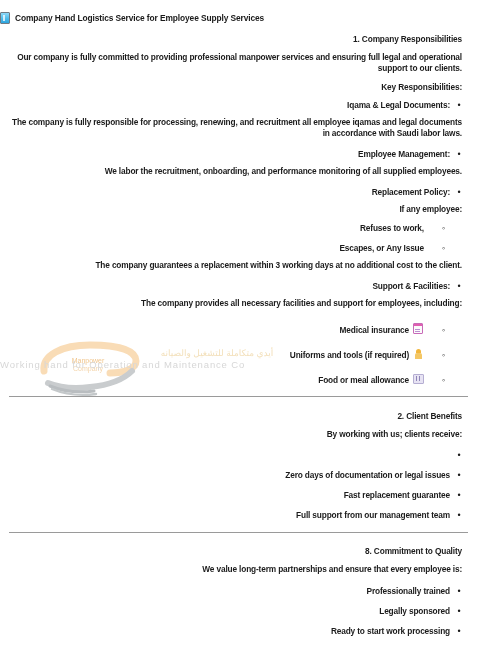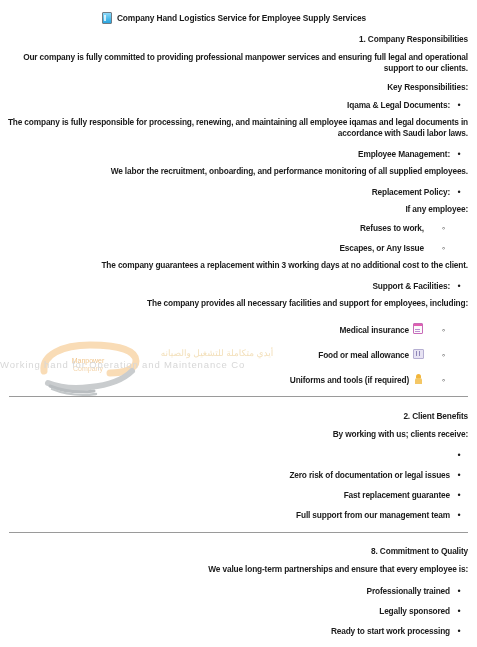--- a/index.html
+++ b/index.html
@@ -25,28 +25,28 @@
 
   
   .doc-line {
     text-align: right;
     font-size: 8.3px;
     font-weight: bold;
     line-height: 1.35;
     letter-spacing: -0.15px;
     color: #1b1b1b;
     padding-right: 9px;
-    margin: 0;
+    margin: 6px;
   }
   .gap-sm { margin-top: 7px; }
   .gap-md { margin-top: 10px; }
 
   .title-line {
     display: flex;
-    justify-content: center;
+    justify-content: flex-start;
     align-items: center;
     gap: 5px;
     padding-right: 9px;
     padding-top: 12px;
   }
   .title-text {
     font-size: 8.4px;
     font-weight: bold;
     letter-spacing: -0.1px;
   }
@@ -250,21 +250,21 @@
     </div>
 
     <div class="doc-line gap-md">1. Company Responsibilities</div>
     <div class="doc-line gap-sm">Our company is fully committed to providing professional manpower services and ensuring full legal and operational support to our clients.</div>
     <div class="doc-line gap-sm">Key Responsibilities:</div>
 
     <div class="bullet-row gap-sm">
       <span class="b-text">Iqama &amp; Legal Documents:</span>
       <span class="bullet-mark lvl1"></span>
     </div>
-    <div class="doc-line gap-sm">The company is fully responsible for processing, renewing, and maintaining all employee iqamas and legal documents in accordance with Saudi labor laws.</div>
+    <div class="doc-line gap-sm">The company is fully responsible for processing, renewing, and recruitment all employee iqamas and legal documents in accordance with Saudi labor laws.</div>
 
     <div class="bullet-row gap-md">
       <span class="b-text">Employee Management:</span>
       <span class="bullet-mark lvl1"></span>
     </div>
     <div class="doc-line gap-sm">We labor the recruitment, onboarding, and performance monitoring of all supplied employees.</div>
 
     <div class="bullet-row gap-md">
       <span class="b-text">Replacement Policy:</span>
       <span class="bullet-mark lvl1"></span>
@@ -283,43 +283,43 @@
 
     <div class="bullet-row gap-md">
       <span class="b-text">Support &amp; Facilities:</span>
       <span class="bullet-mark lvl1"></span>
     </div>
     <div class="doc-line gap-sm">The company provides all necessary facilities and support for employees, including:</div>
 
     <div class="bullet-row gap-md">
       <span class="b-text">Medical insurance</span>
       <span class="icon-slot"><span class="ico-med"></span></span>
+      <span class="bullet-mark lvl2"></span>
+    </div>
+    <div class="bullet-row gap-sm">
+      <span class="b-text">Uniforms and tools (if required)</span>
+      <span class="icon-slot"><span class="ico-worker"></span></span>
       <span class="bullet-mark lvl2"></span>
     </div>
     <div class="bullet-row gap-sm">
       <span class="b-text">Food or meal allowance</span>
       <span class="icon-slot"><span class="ico-food"></span></span>
       <span class="bullet-mark lvl2"></span>
     </div>
-    <div class="bullet-row gap-sm">
-      <span class="b-text">Uniforms and tools (if required)</span>
-      <span class="icon-slot"><span class="ico-worker"></span></span>
-      <span class="bullet-mark lvl2"></span>
-    </div>
 
     <div class="divider" style="margin-top:9px;"></div>
 
     <div class="doc-line" style="margin-top:14px;">2. Client Benefits</div>
     <div class="doc-line gap-sm">By working with us; clients receive:</div>
 
     <div class="bullet-row gap-md">
       <span class="bullet-mark lvl1"></span>
     </div>
     <div class="bullet-row gap-md">
-      <span class="b-text">Zero risk of documentation or legal issues</span>
+      <span class="b-text">Zero days of documentation or legal issues</span>
       <span class="bullet-mark lvl1"></span>
     </div>
     <div class="bullet-row gap-md">
       <span class="b-text">Fast replacement guarantee</span>
       <span class="bullet-mark lvl1"></span>
     </div>
     <div class="bullet-row gap-md">
       <span class="b-text">Full support from our management team</span>
       <span class="bullet-mark lvl1"></span>
     </div>

